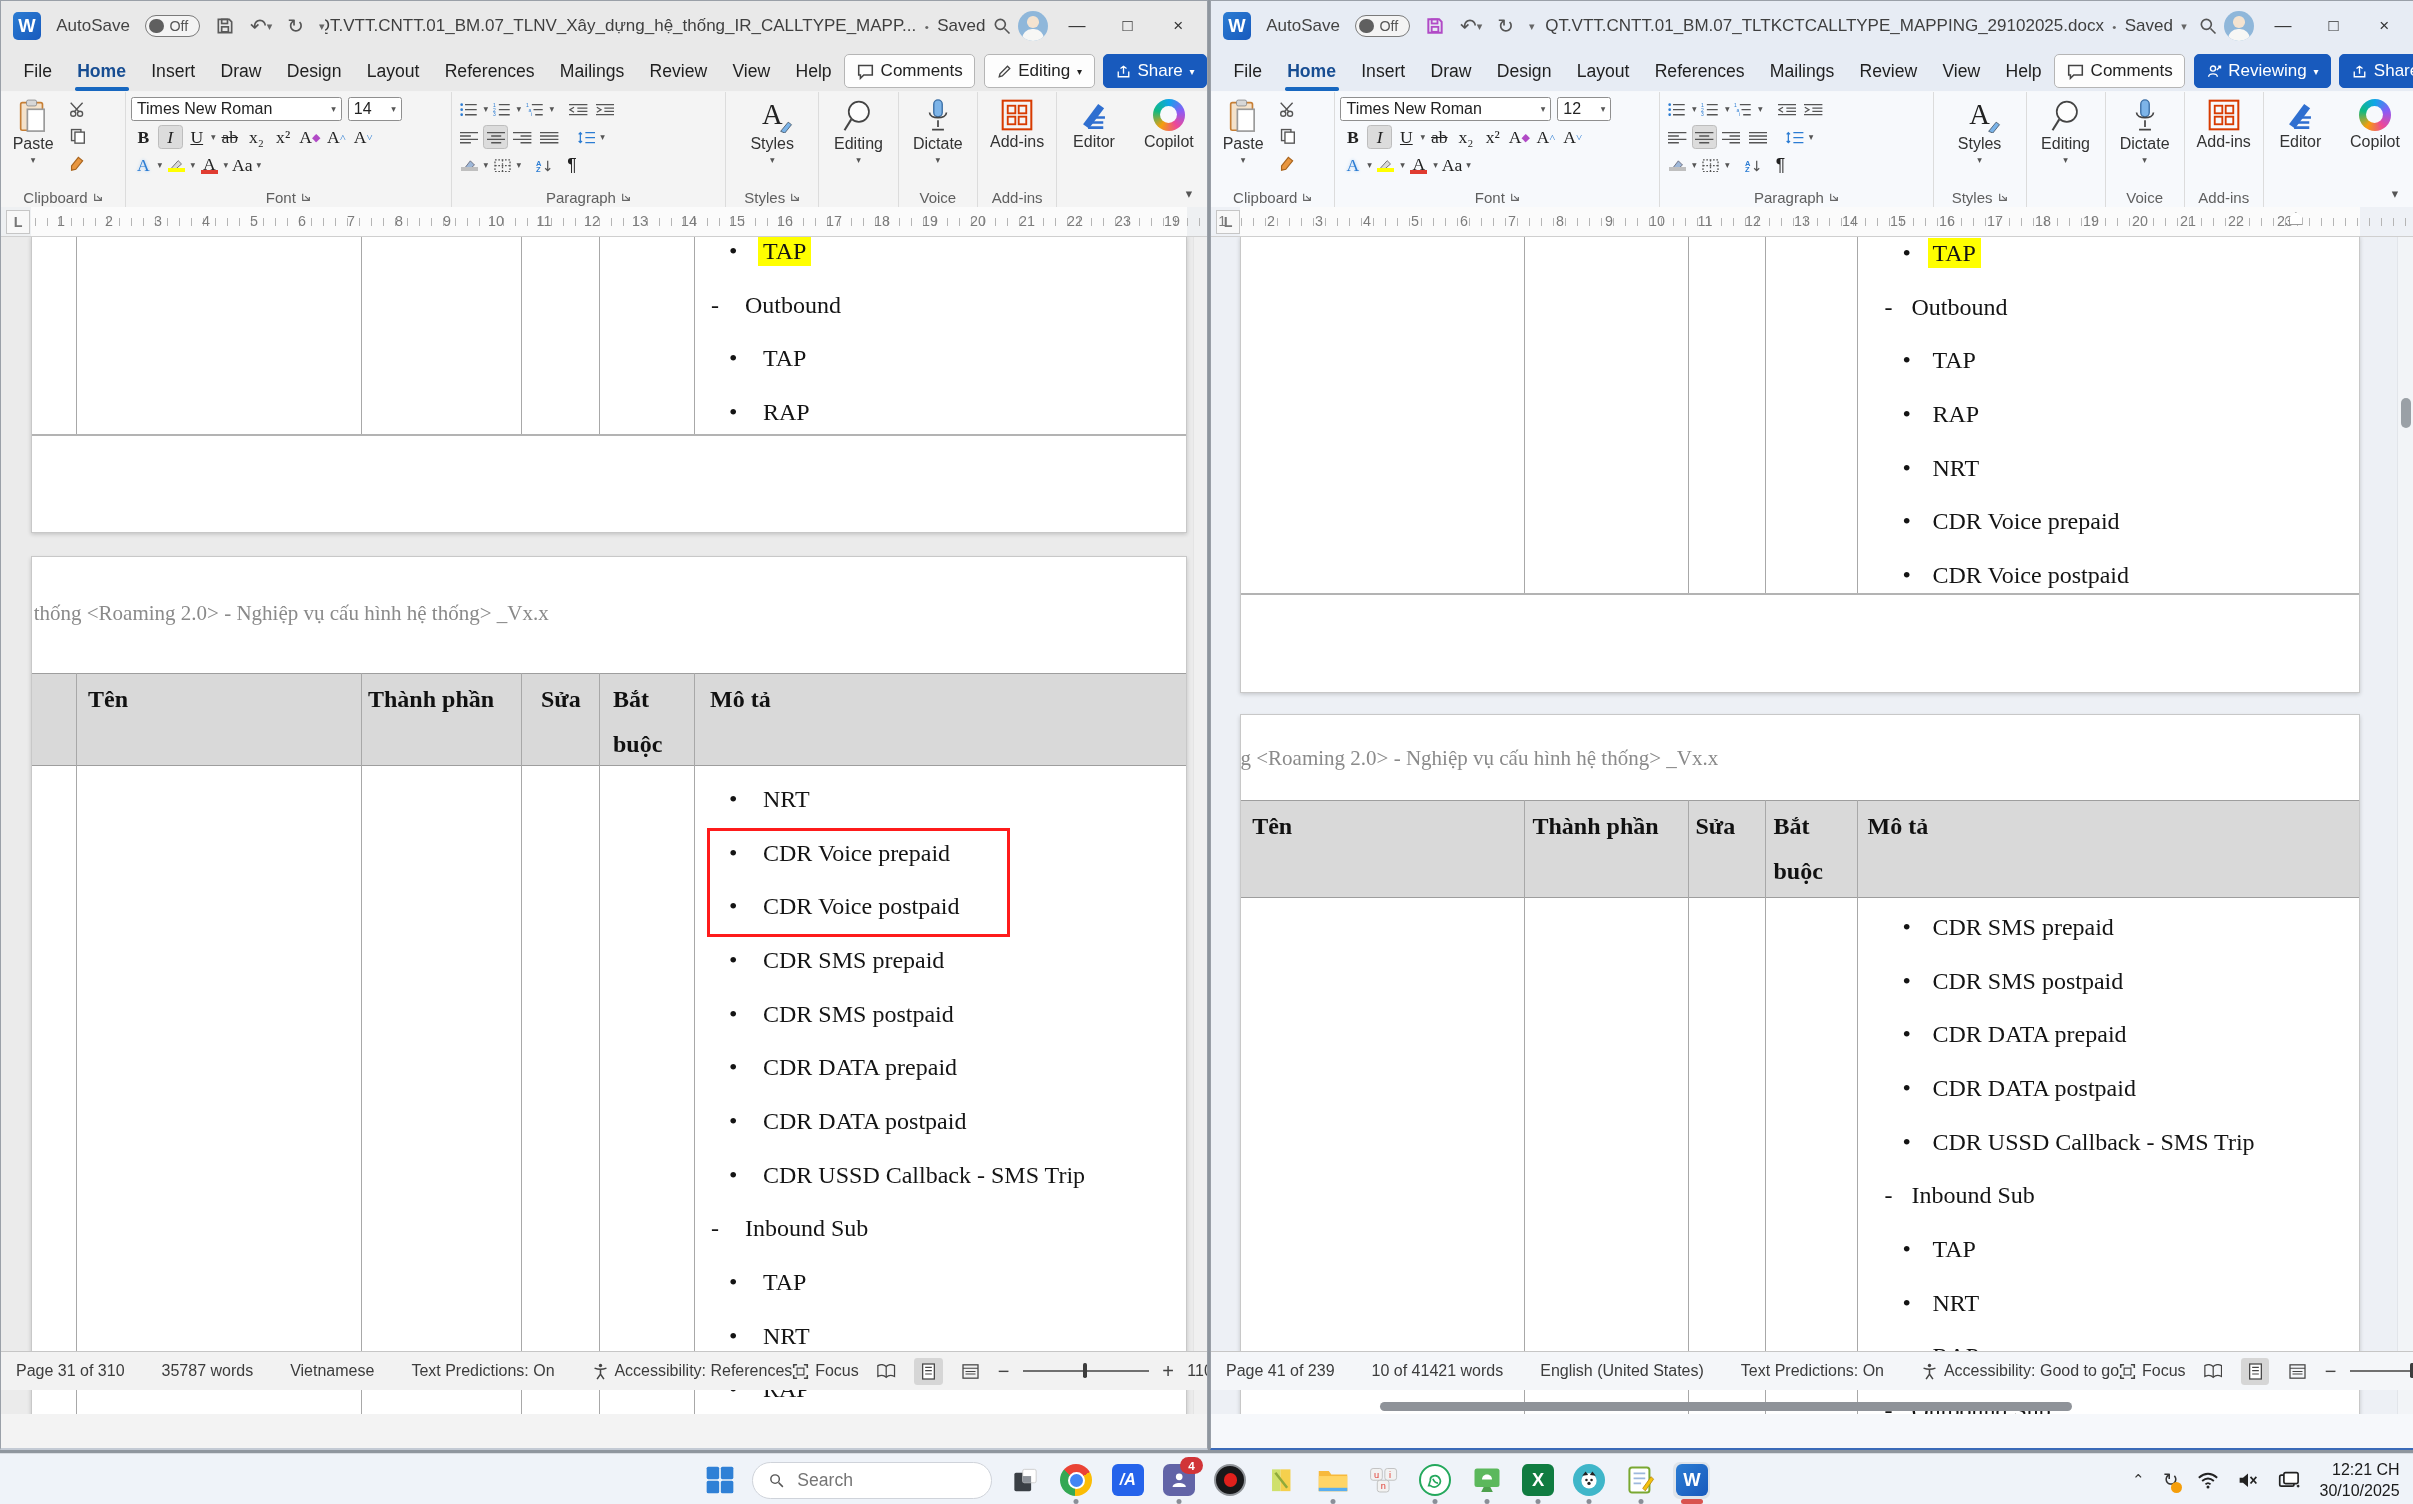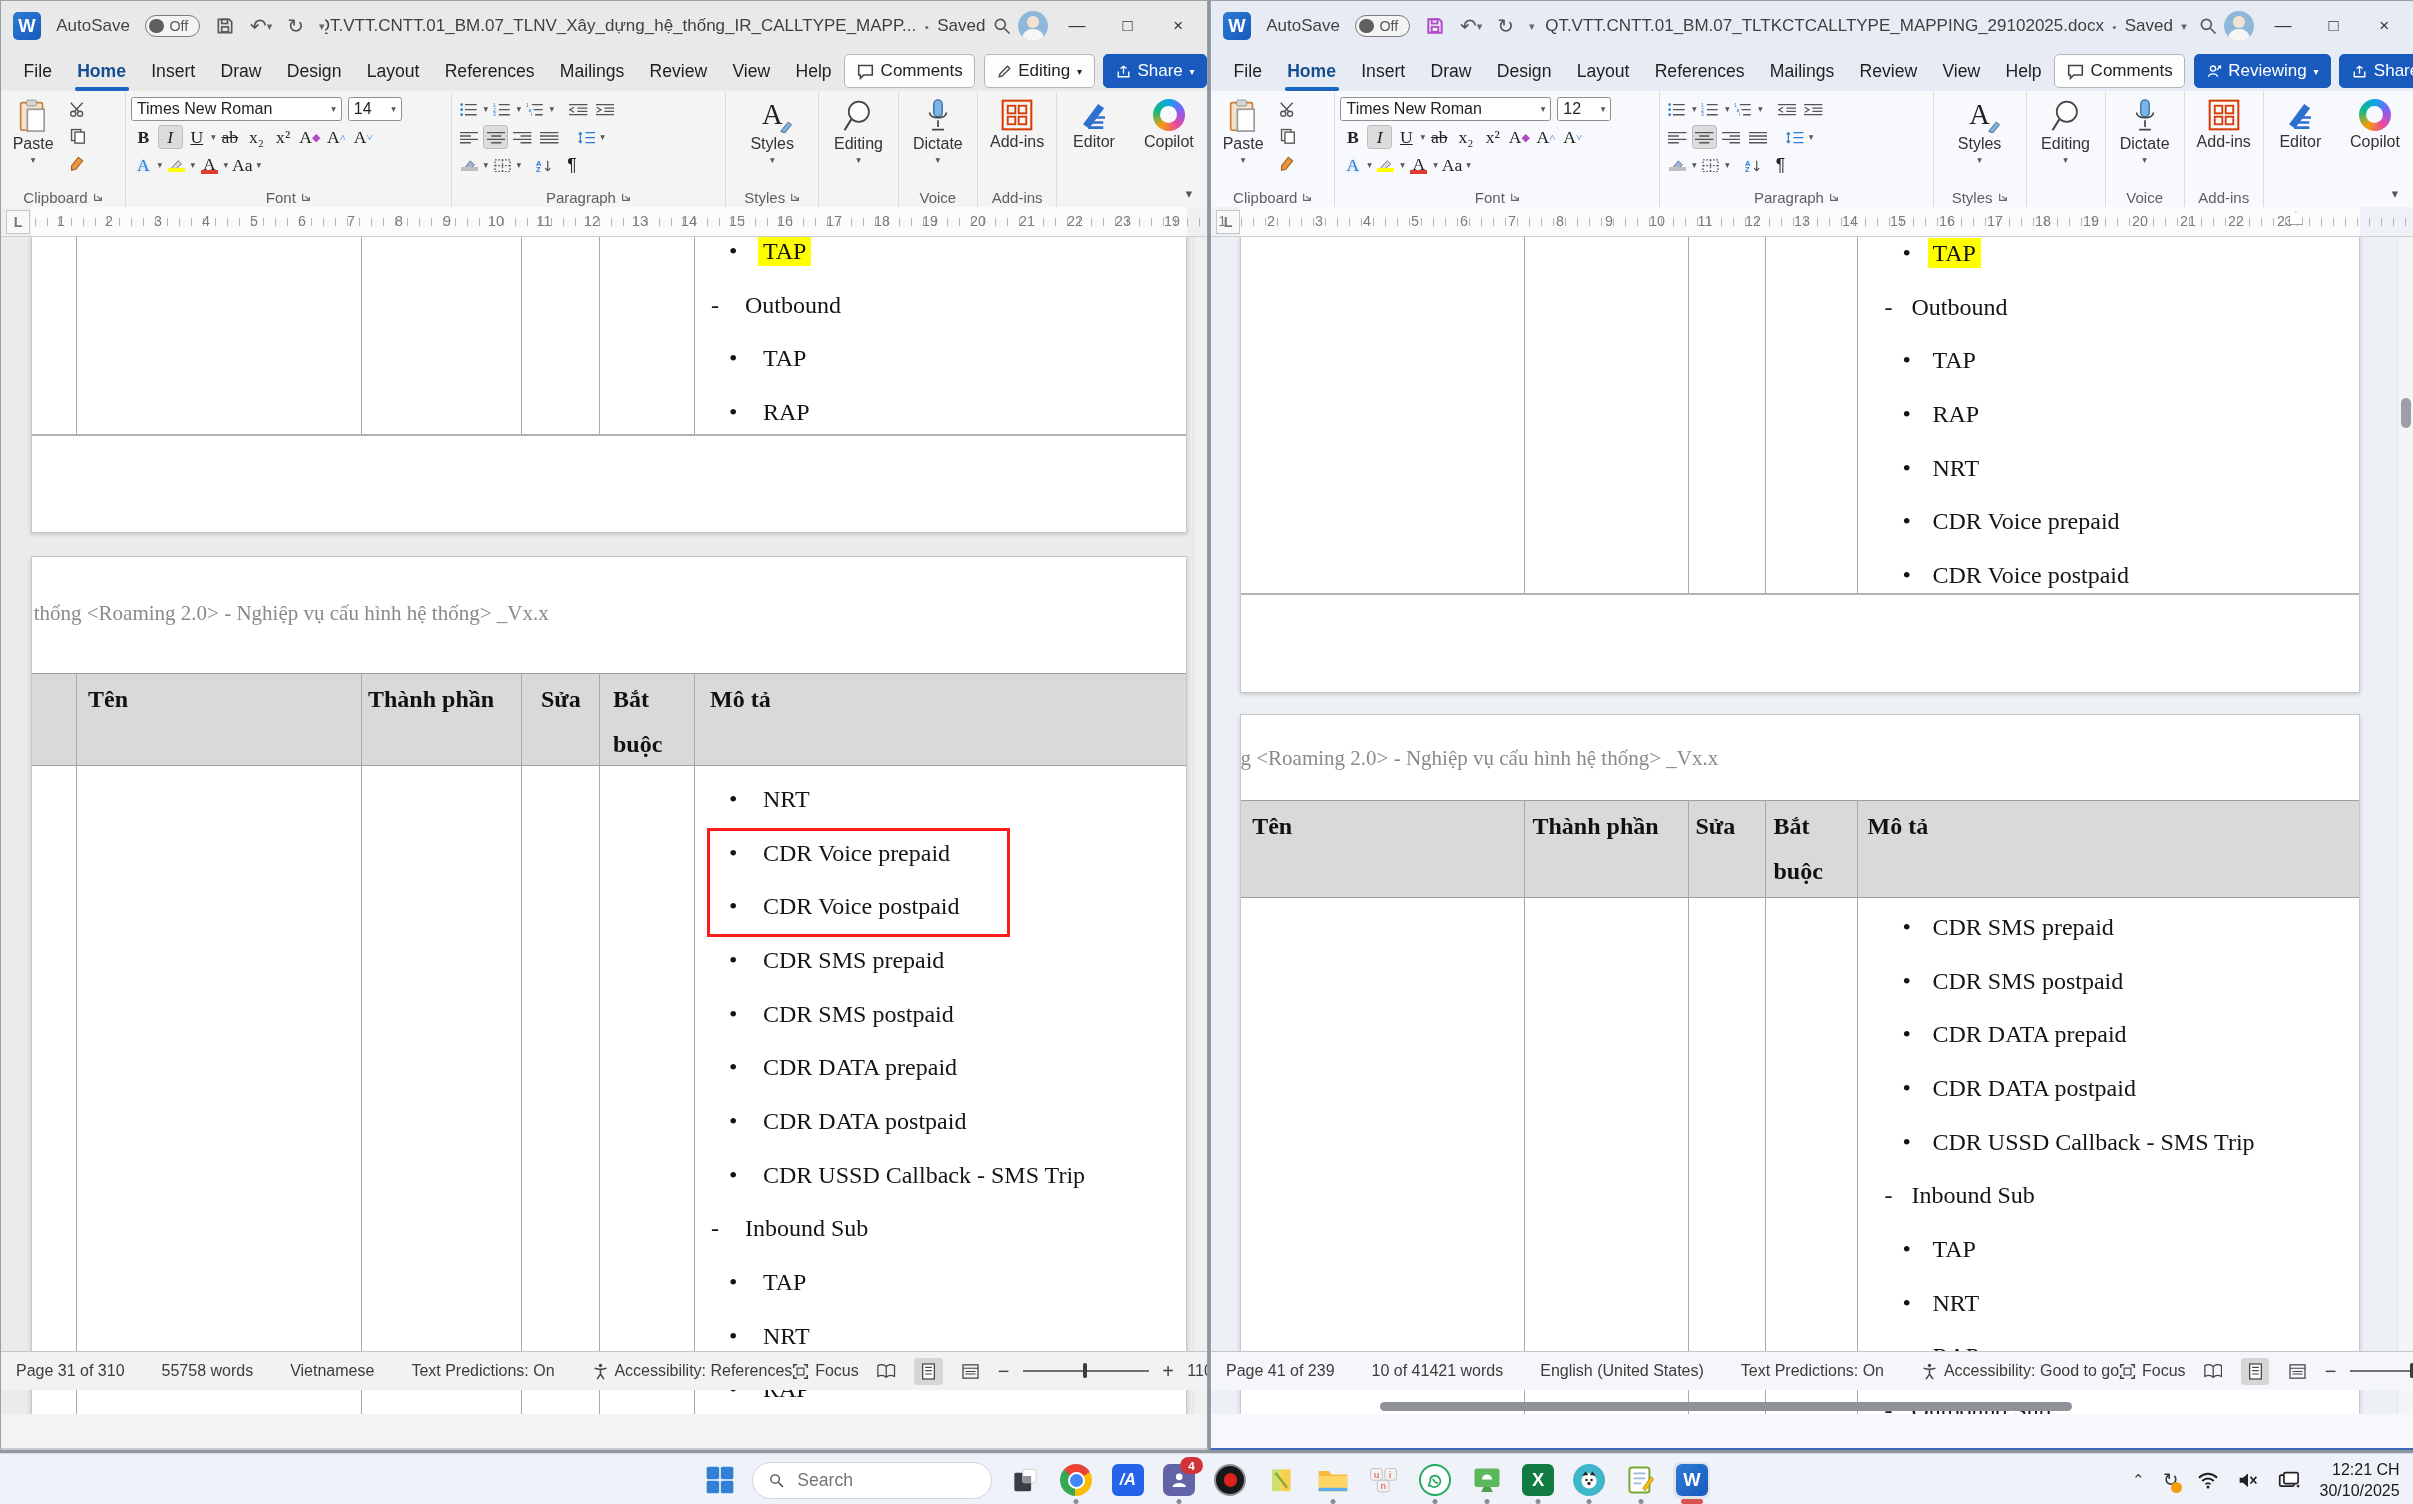--- a/index.html
+++ b/index.html
@@ -647,21 +647,21 @@
             </div>
           </div>
         <div class="redbox" style="left:675px;top:271px;width:303px;height:109px"></div>
       </div>
       <div class="vtrack-l"></div>
     </div>
 
     <div class="sbar">
       <div class="sb-l">
         <span class="sb-item">Page 31 of 310</span>
-        <span class="sb-item">55758 words</span>
+        <span class="sb-item">35787 words</span>
         <span class="sb-item">Vietnamese</span>
         <span class="sb-item">Text Predictions: On</span>
         <span class="sb-item">
           <svg width="17" height="17" viewBox="0 0 20 20">
               <circle cx="10" cy="3" r="2" fill="#444"></circle>
               <path d="M3 6c5 2 9 2 14 0M10 8v5M10 13l-4 6M10 13l4 6" fill="none" stroke="#444" stroke-width="1.8"></path>
             </svg>
           <span>Accessibility: References</span>
         </span>
       </div>

